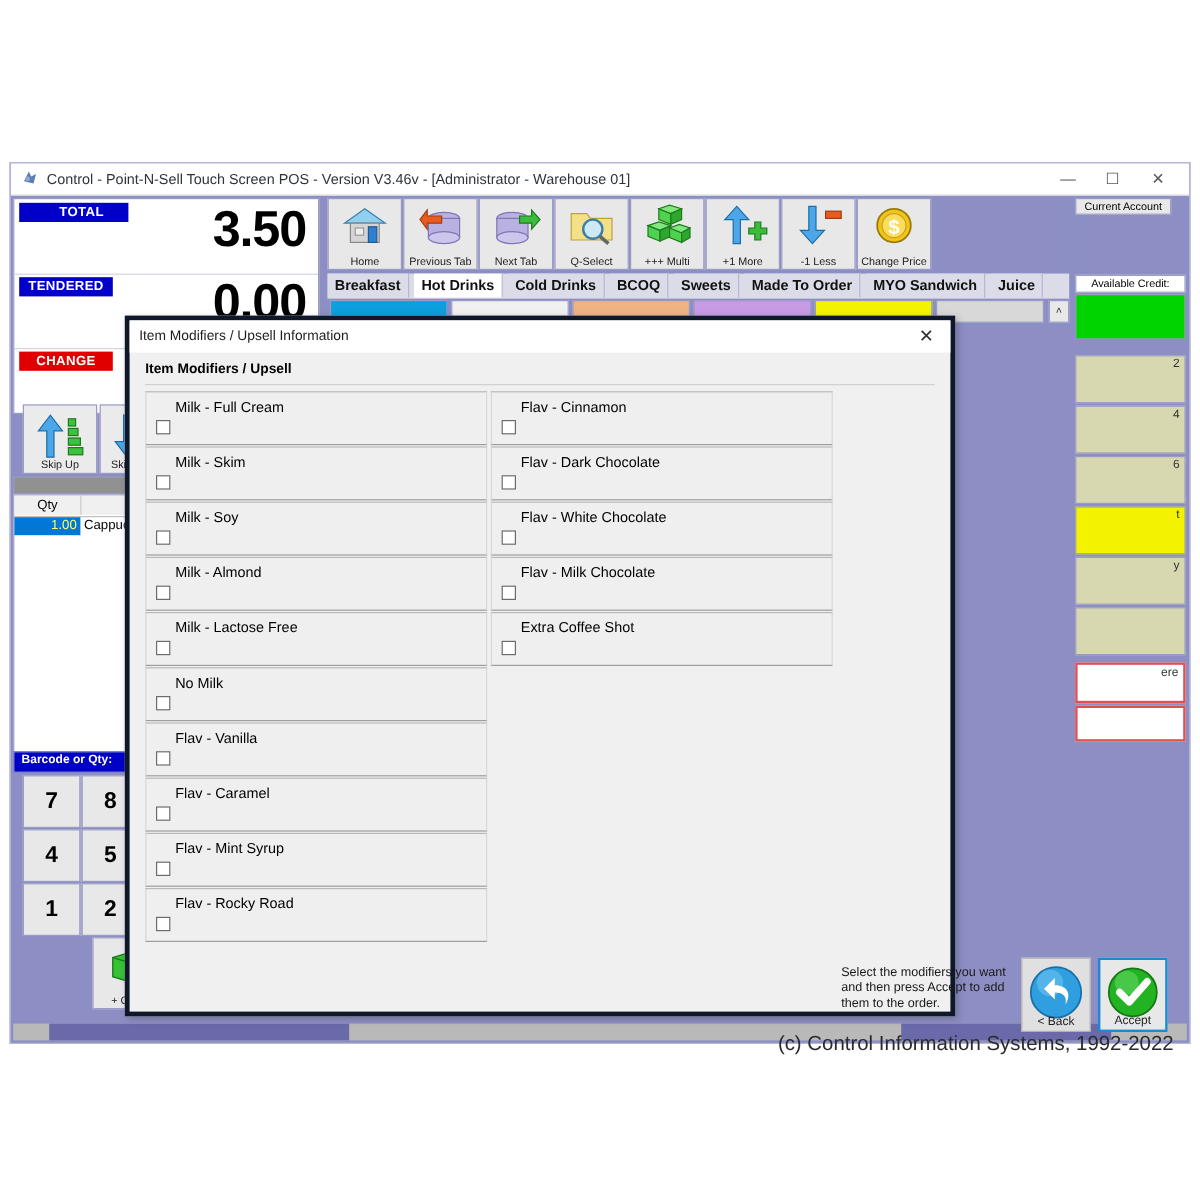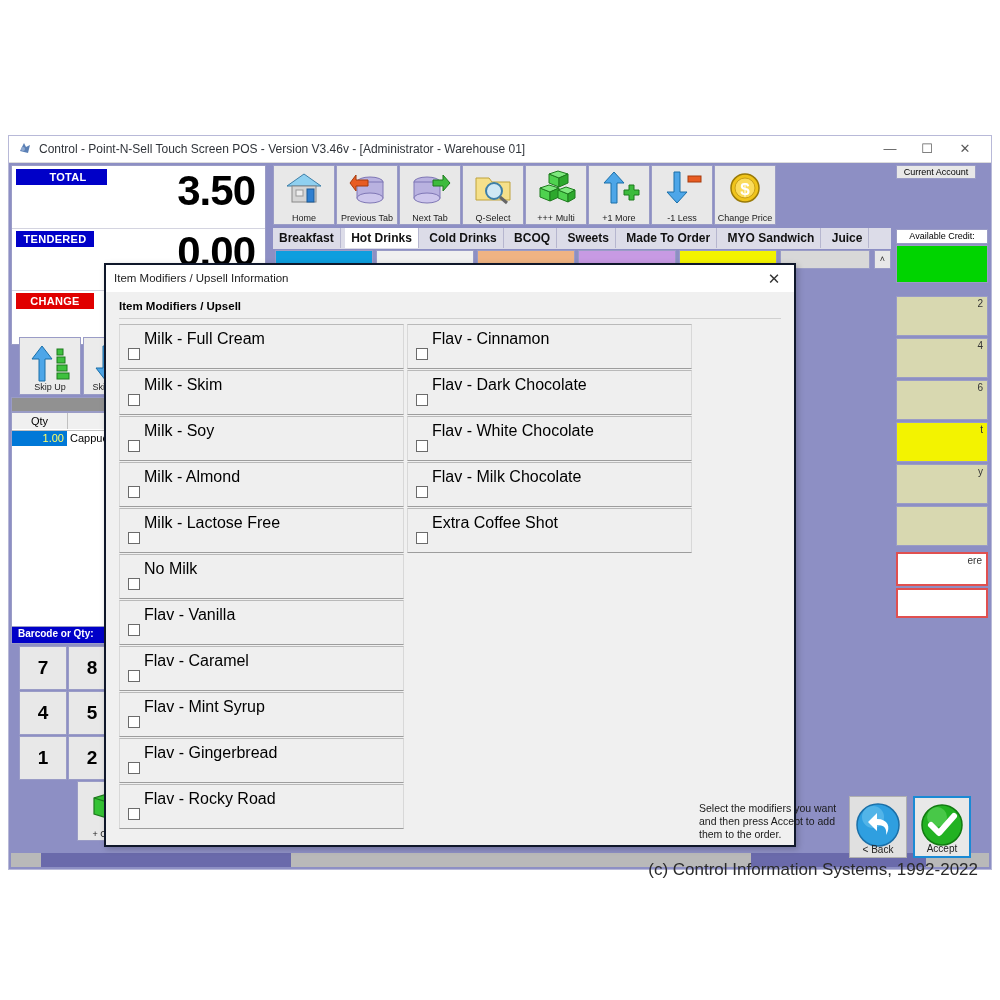--- a/index.html
+++ b/index.html
@@ -427,21 +427,21 @@
     top: 0; height: 14px;
     background: #6a6aab;
   }
 
   
   #modal {
     position: absolute;
     left: 104px; top: 263px;
     width: 692px; height: 584px;
     background: #f0f0f0;
-    border: 2px solid #0f172a;
+    border: 4px solid #0f172a;
     box-sizing: border-box;
     box-shadow: 2px 2px 6px rgba(0,0,0,0.22);
   }
   #modal-titlebar {
     position: absolute;
     left: 0; top: 0;
     width: 100%; height: 27px;
     background: #ffffff;
     box-sizing: border-box;
   }
@@ -504,21 +504,21 @@
     position: absolute;
     left: 8px; top: 23px;
     width: 12px; height: 12px;
     background: #ffffff;
     border: 1px solid #6b6b6b;
     box-sizing: border-box;
   }
   .mod-text {
     position: absolute;
     left: 24px; top: 5px;
-    font-size: 16px;
+    font-size: 12px;
     color: #000000;
     white-space: nowrap;
   }
 
   #instructions {
     position: absolute;
     left: 592px; top: 510px;
     width: 150px;
     font-size: 10.5px;
     color: #1a1a1a;
@@ -808,24 +808,20 @@
         <div class="mod-item">
           <div class="mod-check"></div>
           <div class="mod-text">Flav - Caramel</div>
         </div>
         <div class="mod-item">
           <div class="mod-check"></div>
           <div class="mod-text">Flav - Mint Syrup</div>
         </div>
         <div class="mod-item">
           <div class="mod-check"></div>
-          <div class="mod-text">Flav - Gingerbread</div>
-        </div>
-        <div class="mod-item">
-          <div class="mod-check"></div>
           <div class="mod-text">Flav - Rocky Road</div>
         </div>
       </div>
 
       <div class="mod-col" id="col-right">
         <div class="mod-item">
           <div class="mod-check"></div>
           <div class="mod-text">Flav - Cinnamon</div>
         </div>
         <div class="mod-item">

